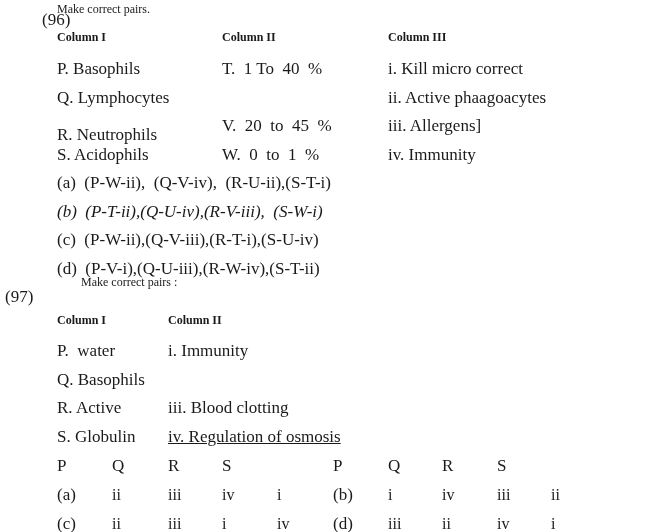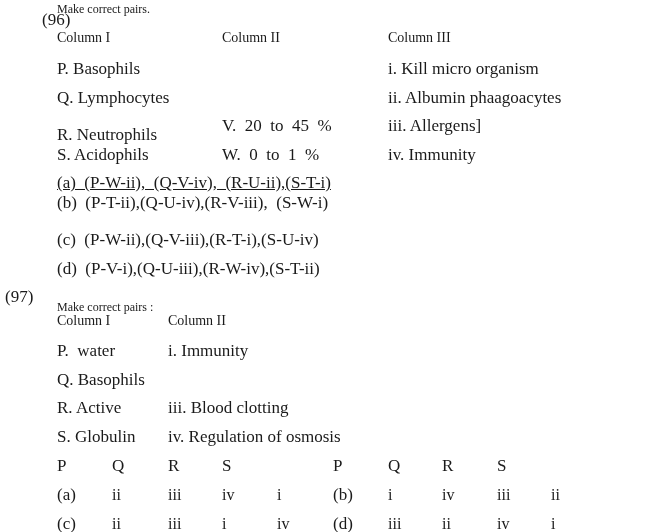--- a/index.html
+++ b/index.html
@@ -29,22 +29,22 @@
   
   .qnum {
     left: 5px;
     font-size: 17px;
   }
   .qstem {
     left: 57px;
     font-size: 12px;
   }
   .colhead {
-    font-size: 14px;
-    font-weight: normal;
+    font-size: 12px;
+    font-weight: bold;
   }
   .cell {
     font-size: 17px;
   }
   .optline {
     left: 57px;
     font-size: 17px;
   }
   
   .c1 { left: 57px; }
@@ -80,54 +80,55 @@
 <div class="page">
 
   <div class="abs qnum" style="top:11px;margin-left:37px;">(96)</div>
   <div class="abs qstem" style="top:3px;">Make correct pairs.</div>
 
   <div class="abs colhead c1" style="top:31px;">Column I</div>
   <div class="abs colhead c2" style="top:31px;">Column II</div>
   <div class="abs colhead c3" style="top:31px;">Column III</div>
 
   <div class="abs cell c1" style="top:60px;">P. Basophils</div>
-  <div class="abs cell c3" style="top:60px;">i. Kill micro organism</div>
+  <div class="abs cell c2" style="top:60px;">T.  1 To  40  %</div>
+  <div class="abs cell c3" style="top:60px;">i. Kill micro correct</div>
 
   <div class="abs cell c1" style="top:89px;">Q. Lymphocytes</div>
-  <div class="abs cell c3" style="top:89px;">ii. Albumin phaagoacytes</div>
+  <div class="abs cell c3" style="top:89px;">ii. Active phaagoacytes</div>
 
   <div class="abs cell c1" style="top:126px;">R. Neutrophils</div>
   <div class="abs cell c2" style="top:117px;">V.  20  to  45  %</div>
   <div class="abs cell c3" style="top:117px;">iii. Allergens]</div>
 
   <div class="abs cell c1" style="top:146px;">S. Acidophils</div>
   <div class="abs cell c2" style="top:146px;">W.  0  to  1  %</div>
   <div class="abs cell c3" style="top:146px;">iv. Immunity</div>
 
-  <div class="abs optline" style="top:174px;text-decoration:underline;">(a)  (P-W-ii),  (Q-V-iv),  (R-U-ii),(S-T-i)</div>
-  <div class="abs optline" style="top:194px;">(b)  (P-T-ii),(Q-U-iv),(R-V-iii),  (S-W-i)</div>
+  <div class="abs optline" style="top:174px;">(a)  (P-W-ii),  (Q-V-iv),  (R-U-ii),(S-T-i)</div>
+  <div class="abs optline" style="top:203px;font-style:italic;">(b)  (P-T-ii),(Q-U-iv),(R-V-iii),  (S-W-i)</div>
   <div class="abs optline" style="top:231px;">(c)  (P-W-ii),(Q-V-iii),(R-T-i),(S-U-iv)</div>
   <div class="abs optline" style="top:260px;">(d)  (P-V-i),(Q-U-iii),(R-W-iv),(S-T-ii)</div>
 
   <div class="abs qnum" style="top:288px;">(97)</div>
-  <div class="abs qstem" style="top:301px;">Make correct pairs :</div>
+  <div class="abs qstem" style="top:276px;margin-left:24px;">Make correct pairs :</div>
 
   <div class="abs colhead d1" style="top:314px;">Column I</div>
   <div class="abs colhead d2" style="top:314px;">Column II</div>
 
   <div class="abs cell d1" style="top:342px;">P.  water</div>
   <div class="abs cell d2" style="top:342px;">i. Immunity</div>
 
   <div class="abs cell d1" style="top:371px;">Q. Basophils</div>
 
   <div class="abs cell d1" style="top:399px;">R. Active</div>
   <div class="abs cell d2" style="top:399px;">iii. Blood clotting</div>
 
   <div class="abs cell d1" style="top:428px;">S. Globulin</div>
-  <div class="abs cell d2" style="top:428px;">iv. Regulation of osmosis</div>
+  <div class="abs cell d2" style="top:428px;text-decoration:underline;">iv. Regulation of osmosis</div>
 
   <div class="abs gridhead g0" style="top:457px;">P</div>
   <div class="abs gridhead g1" style="top:457px;">Q</div>
   <div class="abs gridhead g2" style="top:457px;">R</div>
   <div class="abs gridhead g3" style="top:457px;">S</div>
 
   <div class="abs gridhead h0" style="top:457px;">P</div>
   <div class="abs gridhead h1" style="top:457px;">Q</div>
   <div class="abs gridhead h2" style="top:457px;">R</div>
   <div class="abs gridhead h3" style="top:457px;">S</div>

